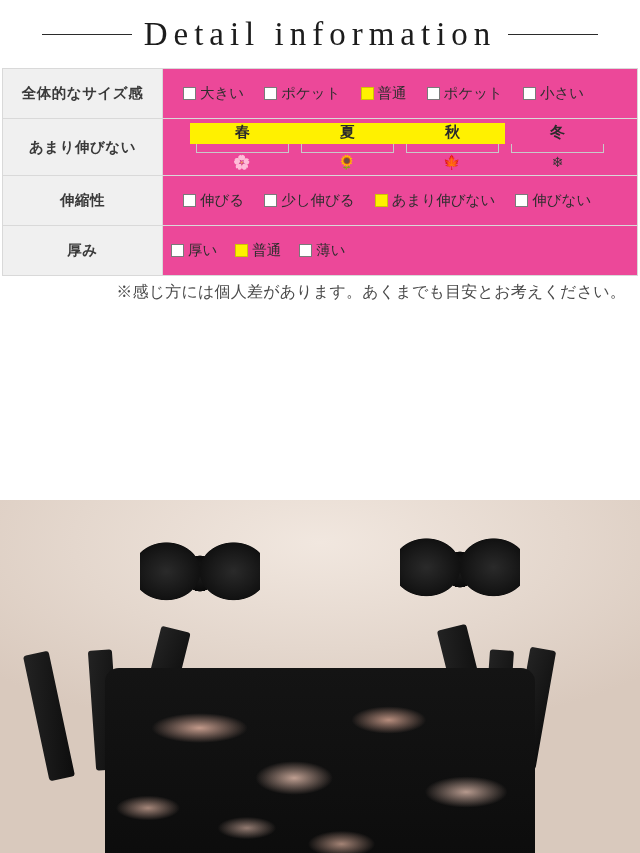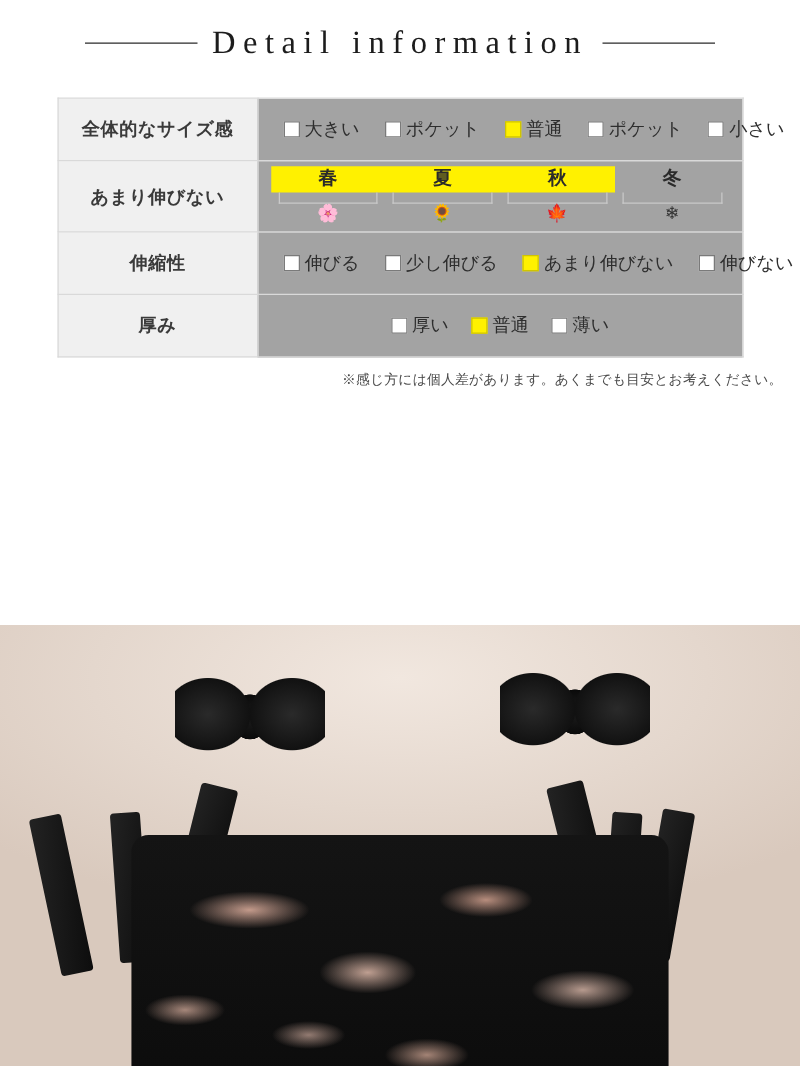--- a/index.html
+++ b/index.html
@@ -26,58 +26,57 @@
     gap: 12px;
     padding: 0 14px;
   }
   .title-rule {
     flex: 1 1 auto;
     height: 1px;
     background: #2b2b2b;
     max-width: 90px;
   }
   .title-text {
-    font-size: 26px;
+    font-size: 33px;
     letter-spacing: 6px;
     color: #1c1c1c;
     font-family: "Liberation Serif", serif;
     white-space: nowrap;
   }
 
   
   .spec-table {
-    width: 549px;
-    margin: 10px auto;
+    width: 636px;
+    margin: 0 auto;
     border-collapse: collapse;
     table-layout: fixed;
   }
   .spec-table tr { height: 50px; }
   .spec-table th, .spec-table td {
     border: 1px solid #d9d9d9;
     padding: 0;
   }
   .spec-table th {
     width: 160px;
     background: #f0f0f0;
     font-size: 14.5px;
     font-weight: bold;
     color: #3a3a3a;
     text-align: center;
     letter-spacing: 0.5px;
   }
   .spec-table td {
-    background: #a3a3a3;
+    background: #ec4899;
     padding: 0 8px;
-    font-family: Liberation Serif, serif;
   }
 
   .opts {
     display: flex;
     align-items: center;
-    justify-content: center;
+    justify-content: flex-start;
     gap: 18px;
     font-size: 14.5px;
     color: #2e2e2e;
   }
   .opts.left { justify-content: flex-start; padding-left: 12px; gap: 20px; }
   .opt {
     display: inline-flex;
     align-items: center;
     gap: 4px;
     white-space: nowrap;
@@ -128,21 +127,21 @@
     line-height: 16px;
     margin-top: 1px;
     height: 17px;
   }
 
   
   .note {
     width: 612px;
     margin: 6px auto 16px;
     text-align: right;
-    font-size: 11px;
+    font-size: 16px;
     color: #4a4a4a;
     letter-spacing: 0.2px;
   }
 
   
   .photo {
     position: absolute;
     left: 0;
     bottom: 0;
     width: 640px;

